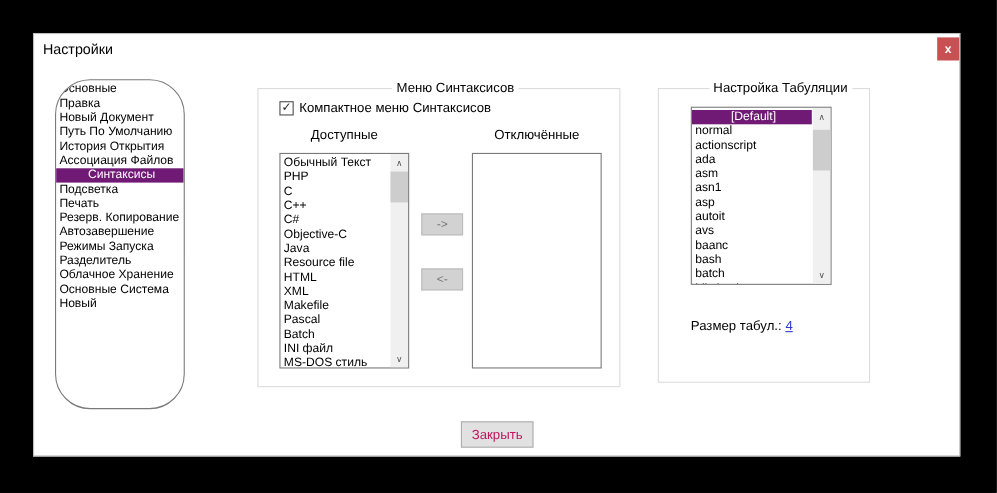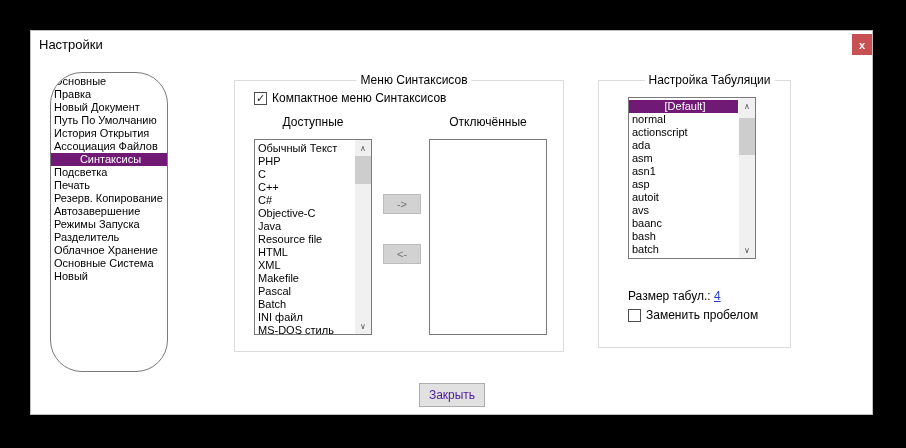--- a/index.html
+++ b/index.html
@@ -43,21 +43,21 @@
   .sb-thumb{position:absolute;left:0;right:0;background:#cdcdcd;}
   .thumb-a{top:0;height:28px;}
   .thumb-b{top:4px;height:37px;}
   .tabsize-row{position:absolute;left:597px;top:258px;font-size:12px;color:#000;}
   .tabsize-link{color:#2b3cce;text-decoration:underline;cursor:pointer;}
   .cb-compact{left:223px;top:60px;}
   .cb-replace{left:597px;top:277px;}
   .label-available{left:223px;top:84px;width:118px;}
   .label-disabled{left:398px;top:84px;width:118px;}
   .dlg-close-btn{position:absolute;left:388px;top:352px;width:66px;height:24px;background:#e1e1e1;
-                 border:1px solid #adadad;color:#4c1d95;font-size:12px;display:flex;align-items:center;
+                 border:1px solid #adadad;color:#be185d;font-size:12px;display:flex;align-items:center;
                  justify-content:center;box-sizing:border-box;cursor:default;}
 </style>
 </head>
 <body>
 
 <div class="canvas">
   <div class="dialog">
 
     <span class="win-title">Настройки</span>
     <div class="close-btn">
@@ -151,21 +151,17 @@
         <div class="row">batch</div>
         <div class="row">blitzbasic</div>
       </div>
 
     <div class="tabsize-row">
       <span>Размер табул.:</span>
       <span> </span>
       <span class="tabsize-link">4</span>
     </div>
 
-    <div class="checkbox-row cb-replace">
-      <span class="cb"></span>
-      <span>Заменить пробелом</span>
-    </div>
 
     <div class="dlg-close-btn">Закрыть</div>
 
   </div>
 </div>
 
 </body></html>

